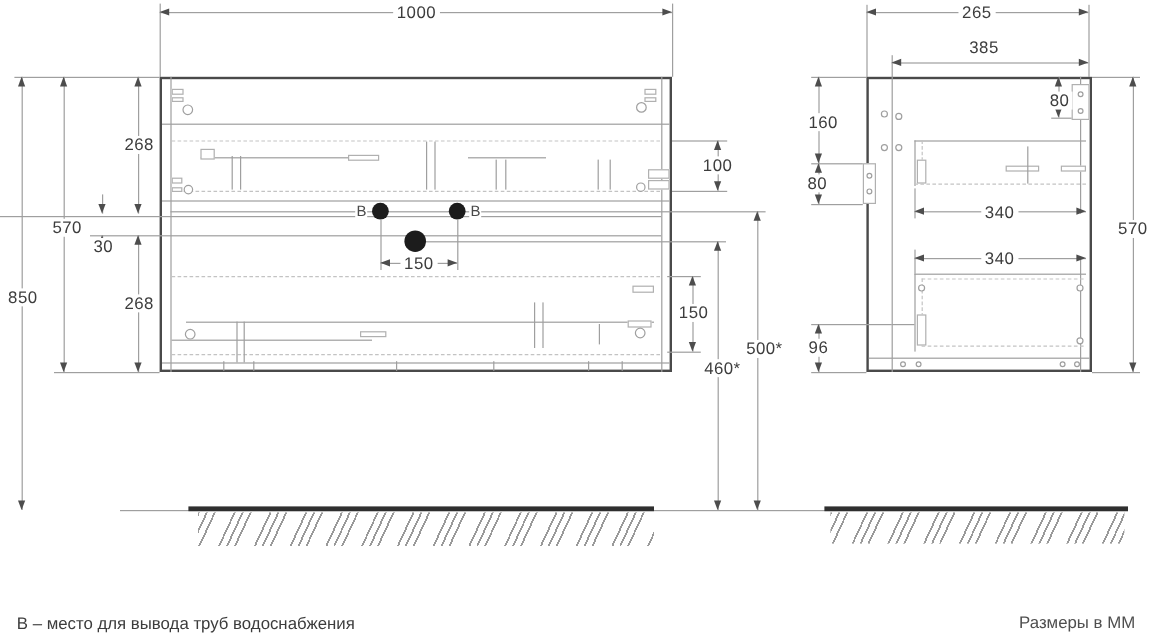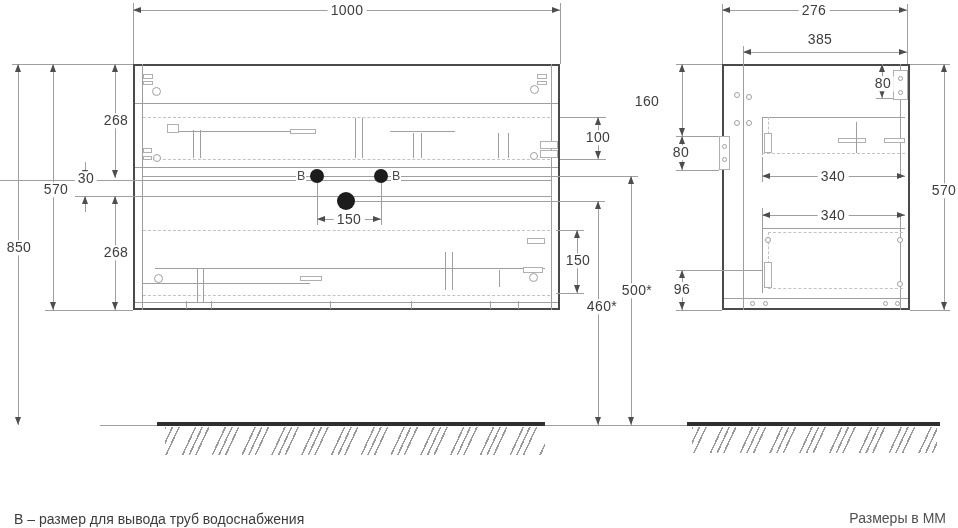--- a/index.html
+++ b/index.html
@@ -133,21 +133,21 @@
 
   <div class="vl" style="left:115px;top:196px;height:114px"></div>
   <div class="arr au" style="left:111.5px;top:196px"></div>
   <div class="arr ad" style="left:111.5px;top:302px"></div>
   <div class="dim" style="left:116px;top:253px">268</div>
 
   <div class="vl" style="left:85px;top:162px;height:16px"></div>
   <div class="arr ad" style="left:81.5px;top:170px"></div>
   <div class="vl" style="left:85px;top:196px;height:16px"></div>
   <div class="arr au" style="left:81.5px;top:196px"></div>
-  <div class="dim" style="left:86px;top:179px">30</div>
+  <div class="dim" style="left:86px;top:206px">30</div>
 
   <div class="hl" style="left:560px;top:117px;width:46px"></div>
   <div class="hl" style="left:560px;top:159px;width:46px"></div>
   <div class="vl" style="left:598px;top:117px;height:42px"></div>
   <div class="arr au" style="left:594.5px;top:117px"></div>
   <div class="arr ad" style="left:594.5px;top:151px"></div>
   <div class="dim" style="left:598px;top:138px">100</div>
 
   <div class="hl" style="left:556px;top:230px;width:28px"></div>
   <div class="hl" style="left:556px;top:293px;width:28px"></div>
@@ -165,21 +165,21 @@
   <div class="arr au" style="left:594.5px;top:201px"></div>
   <div class="arr ad" style="left:594.5px;top:417px"></div>
   <div class="dim" style="left:602px;top:307px">460*</div>
 
   <div class="vl" style="left:722px;top:4px;height:60px"></div>
   <div class="vl" style="left:907px;top:4px;height:60px"></div>
   <div class="vl" style="left:743px;top:46px;height:18px"></div>
   <div class="hl" style="left:722px;top:10px;width:185px"></div>
   <div class="arr al" style="left:722px;top:7px"></div>
   <div class="arr ar" style="left:899px;top:7px"></div>
-  <div class="dim" style="left:814px;top:11px">276</div>
+  <div class="dim" style="left:814px;top:11px">265</div>
   <div class="hl" style="left:743px;top:52px;width:164px"></div>
   <div class="arr al" style="left:743px;top:49px"></div>
   <div class="arr ar" style="left:899px;top:49px"></div>
   <div class="dim" style="left:820px;top:40px">385</div>
 
   <div class="box" style="left:722px;top:64px;width:188px;height:246px"></div>
   <div class="vl" style="left:743px;top:64px;height:246px"></div>
   <div class="vl" style="left:900px;top:64px;height:114px"></div>
   <div class="vl" style="left:900px;top:216px;height:94px"></div>
 
@@ -236,21 +236,21 @@
   <div class="hl" style="left:743px;top:270px;width:19px"></div>
   <div class="cir" style="left:750px;top:301px;width:5px;height:5px"></div>
   <div class="cir" style="left:763px;top:301px;width:5px;height:5px"></div>
   <div class="cir" style="left:883px;top:301px;width:5px;height:5px"></div>
   <div class="cir" style="left:895px;top:301px;width:5px;height:5px"></div>
 
   <div class="hl" style="left:676px;top:64px;width:46px"></div>
   <div class="vl" style="left:682px;top:64px;height:72px"></div>
   <div class="arr au" style="left:678.5px;top:64px"></div>
   <div class="arr ad" style="left:678.5px;top:128px"></div>
-  <div class="dim" style="left:647px;top:102px">160</div>
+  <div class="dim" style="left:686px;top:102px">160</div>
   <div class="hl" style="left:676px;top:136px;width:43px"></div>
   <div class="hl" style="left:676px;top:170px;width:43px"></div>
   <div class="vl" style="left:682px;top:136px;height:34px"></div>
   <div class="arr au" style="left:678.5px;top:136px"></div>
   <div class="arr ad" style="left:678.5px;top:162px"></div>
   <div class="dim" style="left:681px;top:153px">80</div>
   <div class="hl" style="left:676px;top:270px;width:67px"></div>
   <div class="hl" style="left:676px;top:310px;width:46px"></div>
   <div class="vl" style="left:682px;top:270px;height:40px"></div>
   <div class="arr au" style="left:678.5px;top:270px"></div>
@@ -263,16 +263,16 @@
   <div class="arr au" style="left:940.5px;top:64px"></div>
   <div class="arr ad" style="left:940.5px;top:302px"></div>
   <div class="dim" style="left:944px;top:191px">570</div>
 
   <div class="hl" style="left:100px;top:425px;width:840px"></div>
   <div class="ground" style="left:157px;top:422px;width:388px"></div>
   <div class="ground" style="left:687px;top:422px;width:253px"></div>
   <div class="hatch" style="left:165px;top:427px;width:380px;height:28px"></div>
   <div class="hatch" style="left:692px;top:427px;width:245px;height:26px"></div>
 
-  <div class="note" style="left:14px;top:511px">В – размер для вывода труб водоснабжения</div>
+  <div class="note" style="left:14px;top:511px">В – место для вывода труб водоснабжения</div>
   <div class="note" style="right:12px;top:510px;color:#4f4f4f">Размеры в ММ</div>
 
 </div>
 
 </body></html>

